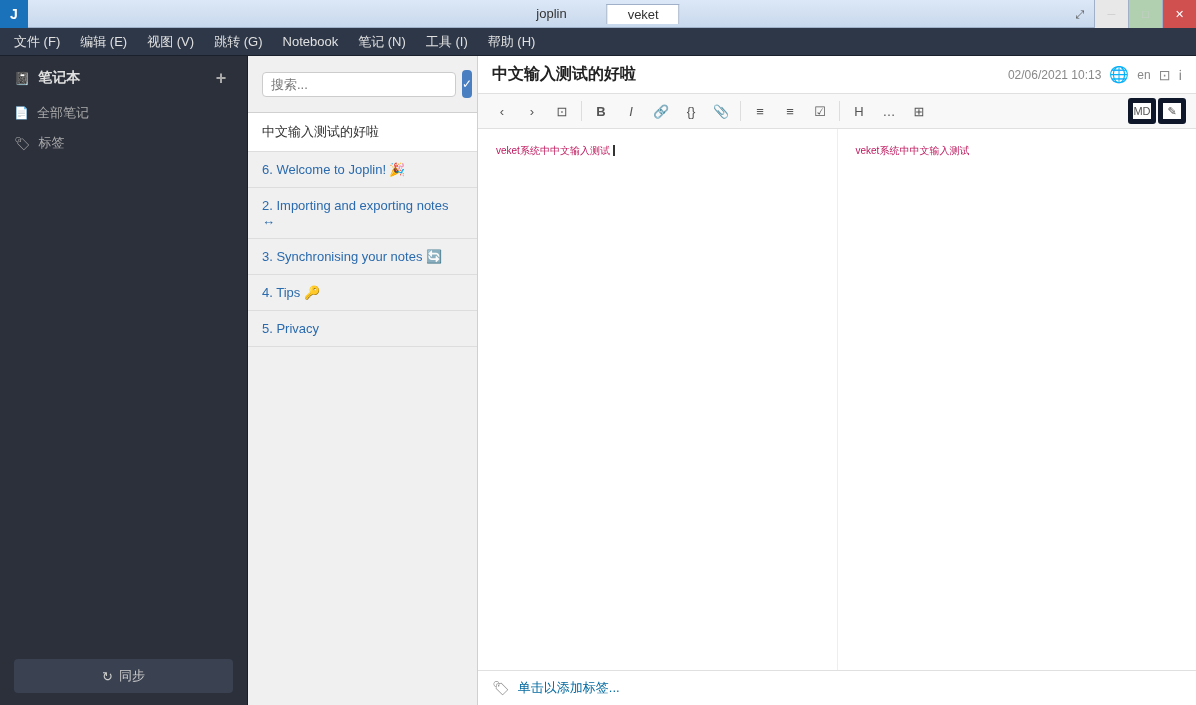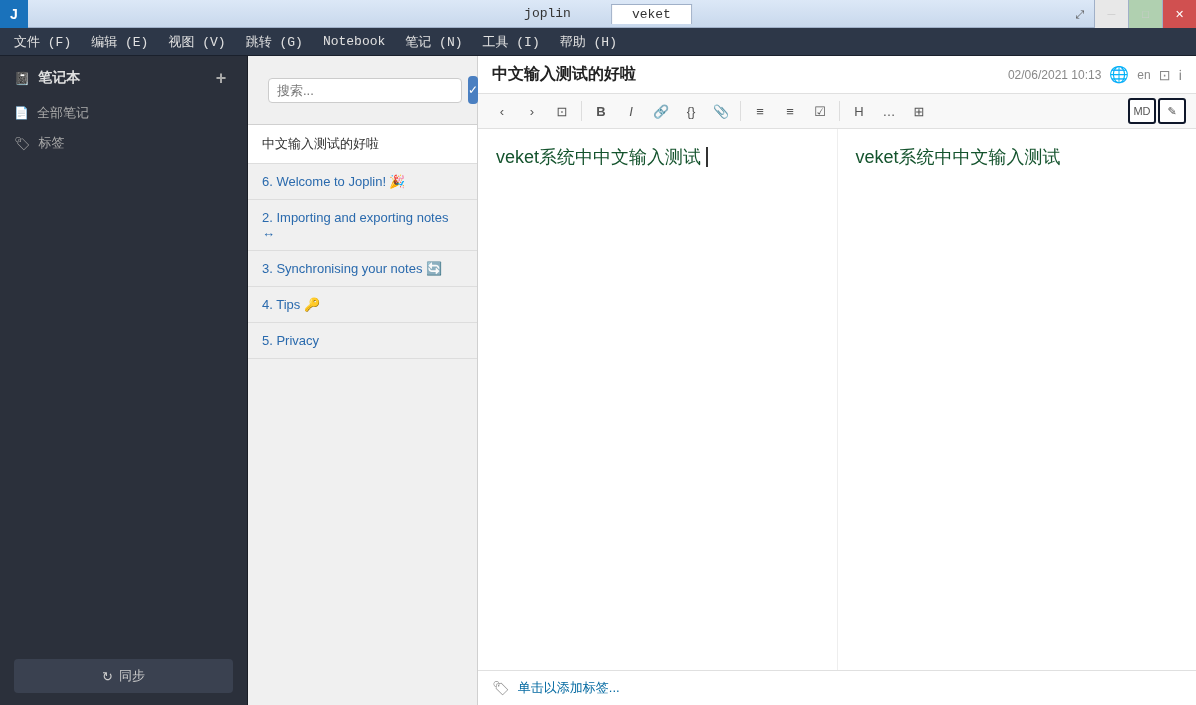--- a/index.html
+++ b/index.html
@@ -18,21 +18,21 @@
       width: 28px; height: 28px;
       display: flex; align-items: center; justify-content: center;
       background: #1a72bb;
       color: white; font-weight: bold; font-size: 14px;
     }
     #title-bar .title-center {
       position: absolute;
       left: 50%;
       transform: translateX(-50%);
       display: flex; gap: 20px;
-      font-size: 13px; color: #333; font-family: Liberation Mono, monospace;
+      font-size: 13px; color: #333;
     }
     #title-bar .title-item { padding: 2px 20px; }
     #title-bar .title-item.active { background: white; border: 1px solid #a0b0c8; border-bottom: none; }
     #title-bar .window-controls {
       position: absolute; right: 0; top: 0;
       display: flex;
     }
     #title-bar .win-btn {
       width: 34px; height: 28px;
       display: flex; align-items: center; justify-content: center;
@@ -50,21 +50,20 @@
     }
 
     
     #menu-bar {
       height: 28px;
       background: #2d3748;
       display: flex;
       align-items: center;
       padding: 0 4px;
       border-bottom: 1px solid #1a202c;
-      font-family: Liberation Mono, monospace;
     }
     #menu-bar .menu-item {
       padding: 4px 10px;
       color: #e0e0e0;
       cursor: pointer;
       font-size: 13px;
       border-radius: 3px;
     }
 
     
@@ -151,21 +150,21 @@
     
     #note-list {
       width: 230px;
       background: #f0f0f0;
       border-right: 1px solid #d0d0d0;
       display: flex;
       flex-direction: column;
       flex-shrink: 0;
     }
     #search-bar {
-      padding: 20px;
+      padding: 14px;
       border-bottom: 1px solid #d0d0d0;
       display: flex;
       align-items: center;
       background: #f0f0f0;
       gap: 6px;
     }
     #search-input {
       flex: 1;
       border: 1px solid #ccc;
       border-radius: 4px;
@@ -245,22 +244,22 @@
     }
     .ed-separator { width: 1px; height: 20px; background: #ddd; margin: 0 3px; }
     #editor-body {
       display: flex;
       flex: 1;
       overflow: hidden;
     }
     #editor-left, #editor-right {
       flex: 1;
       padding: 14px 18px;
-      font-size: 18px;
-      color: #14532d;
+      font-size: 10px;
+      color: #be185d;
       overflow-y: auto;
       border-right: 1px solid #eee;
       outline: none;
       line-height: 1.6;
     }
     #editor-right { border-right: none; }
     .cursor-blink { border-right: 2px solid #333; animation: blink 1s step-end infinite; }
     @keyframes blink { 0%, 100% { border-color: #333; } 50% { border-color: transparent; } }
     #editor-footer {
       padding: 8px 14px;
@@ -273,21 +272,21 @@
       background: white;
     }
     #editor-footer .tag-icon { font-size: 14px; }
     .mode-btn {
       width: 28px; height: 26px;
       display: flex; align-items: center; justify-content: center;
       cursor: pointer;
       border-radius: 3px;
       font-size: 11px;
       color: #555;
-      border: 2px solid #0f172a;
+      border: 5px solid #0f172a;
       background: white;
     }
   </style>
 </head>
 <body>
 
 <div id="title-bar">
   <div class="app-icon">J</div>
   <div class="title-center">
     <div class="title-item">joplin</div>

